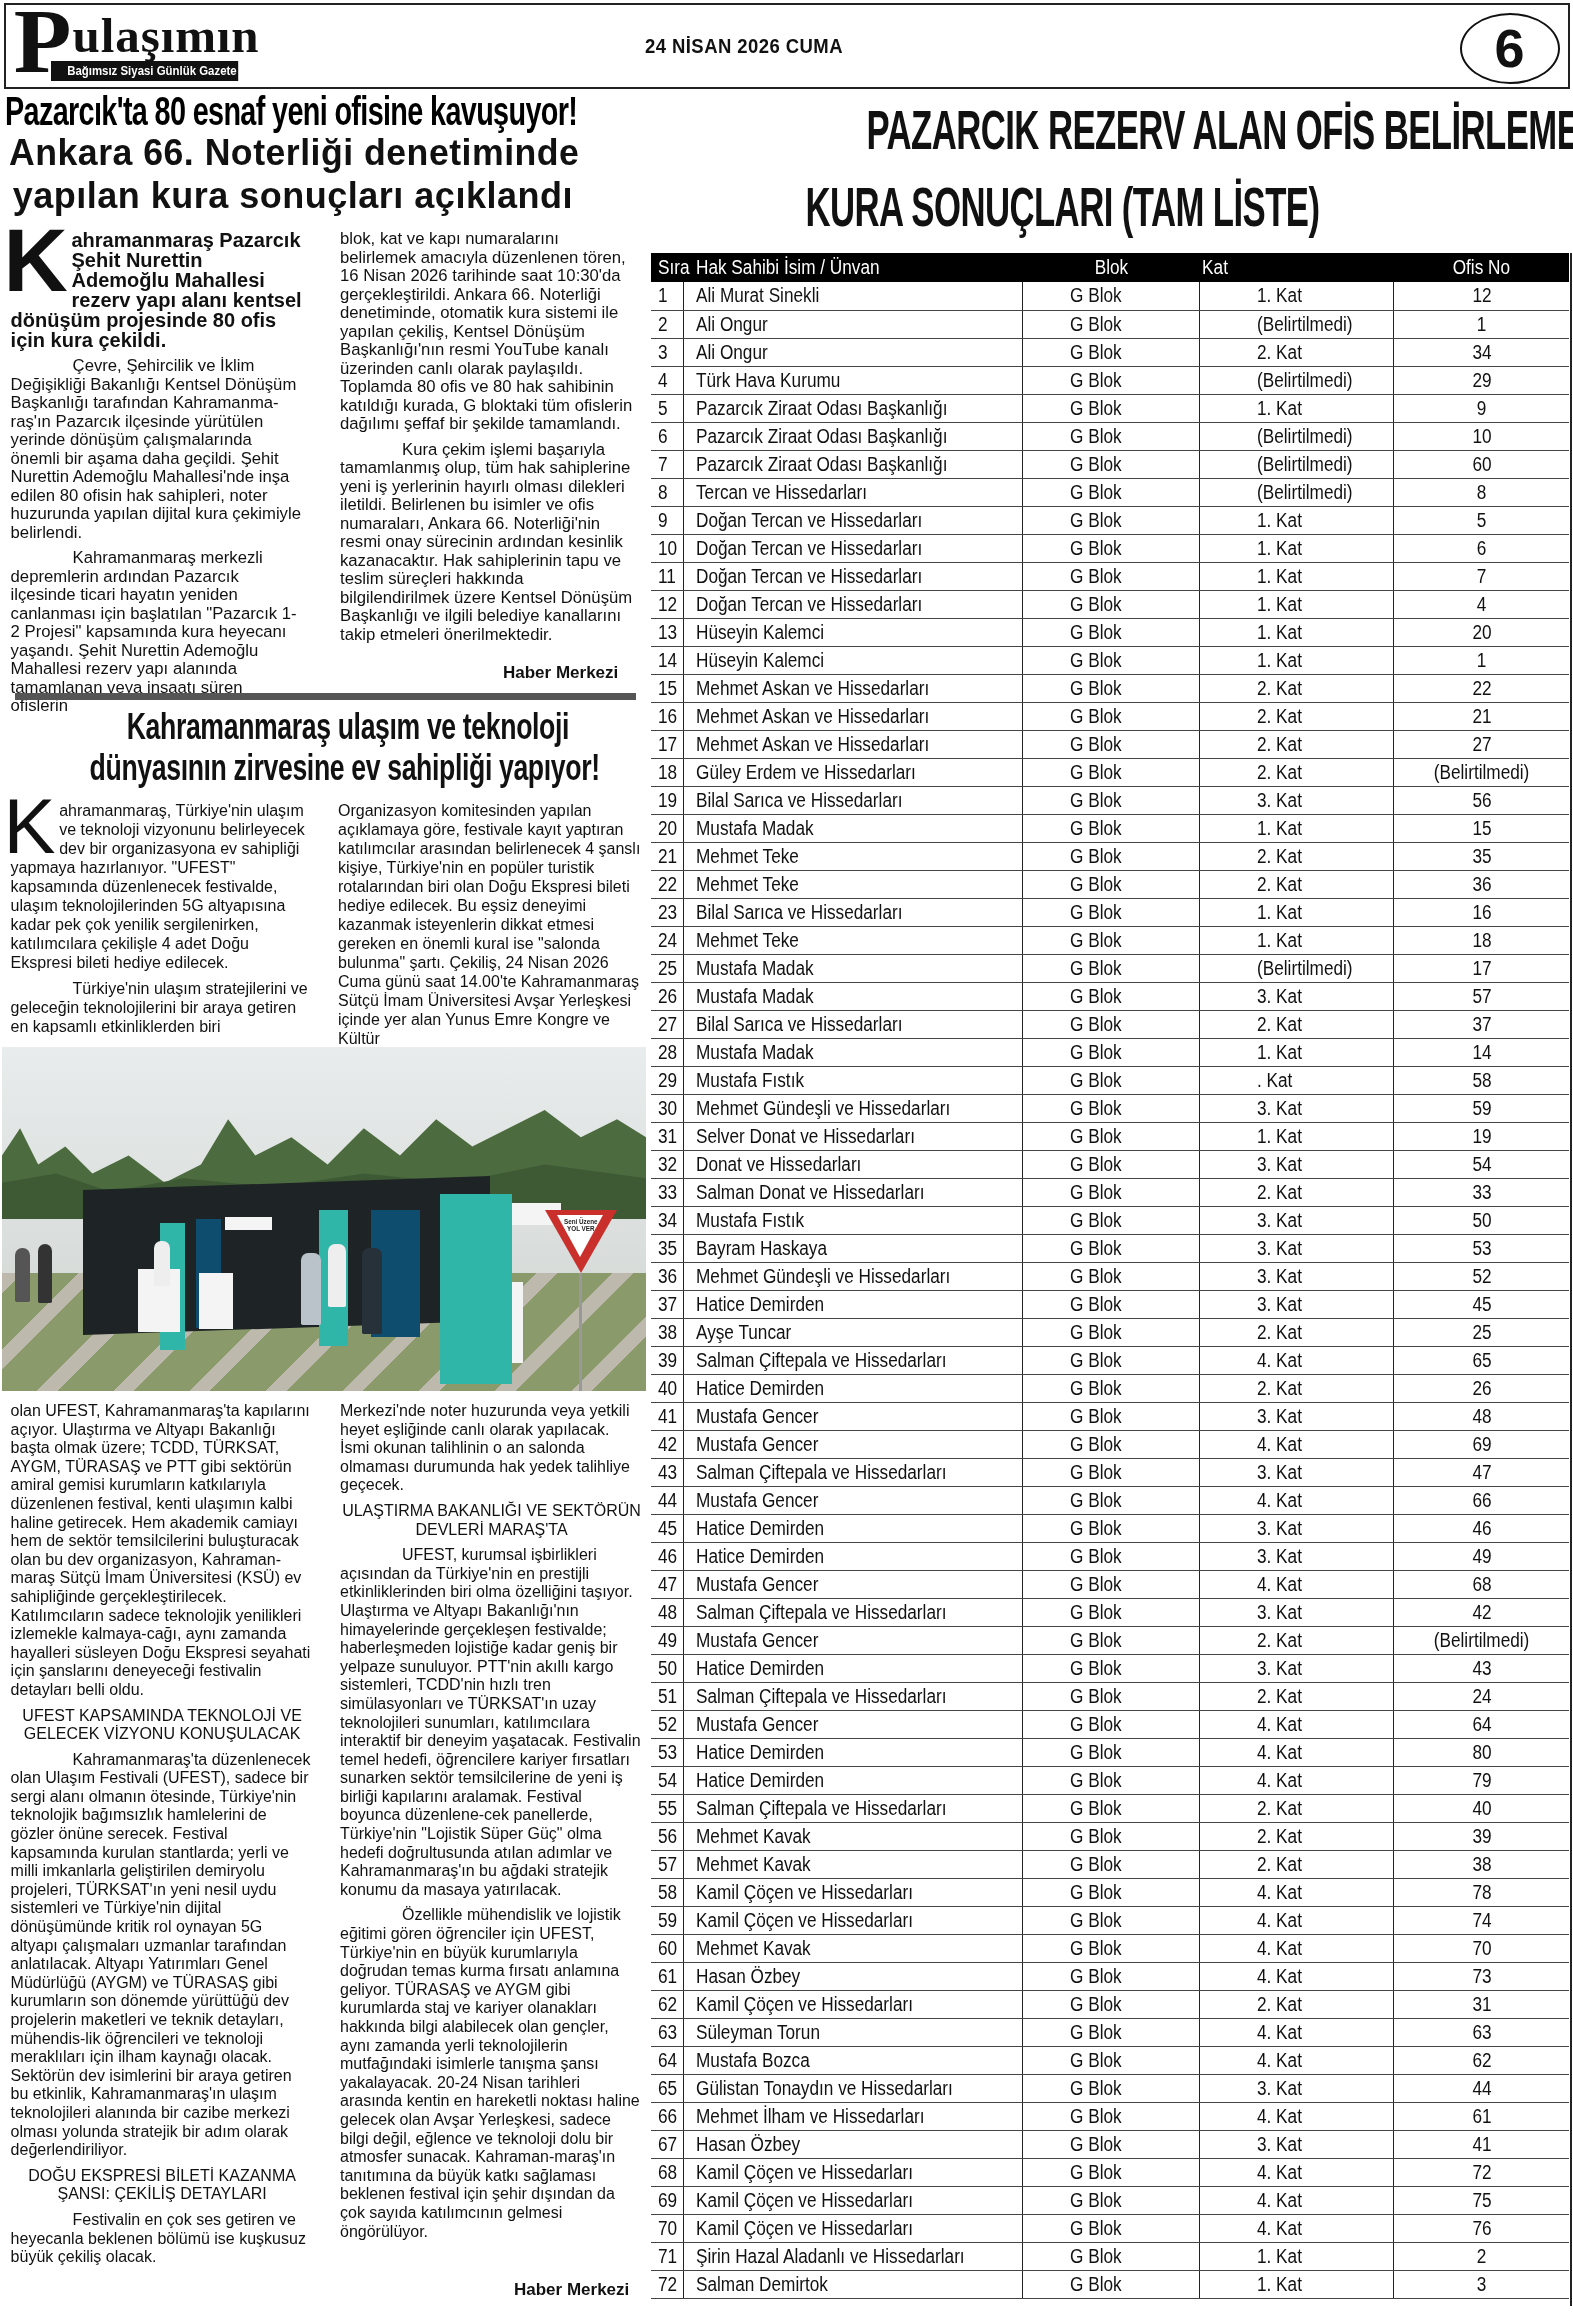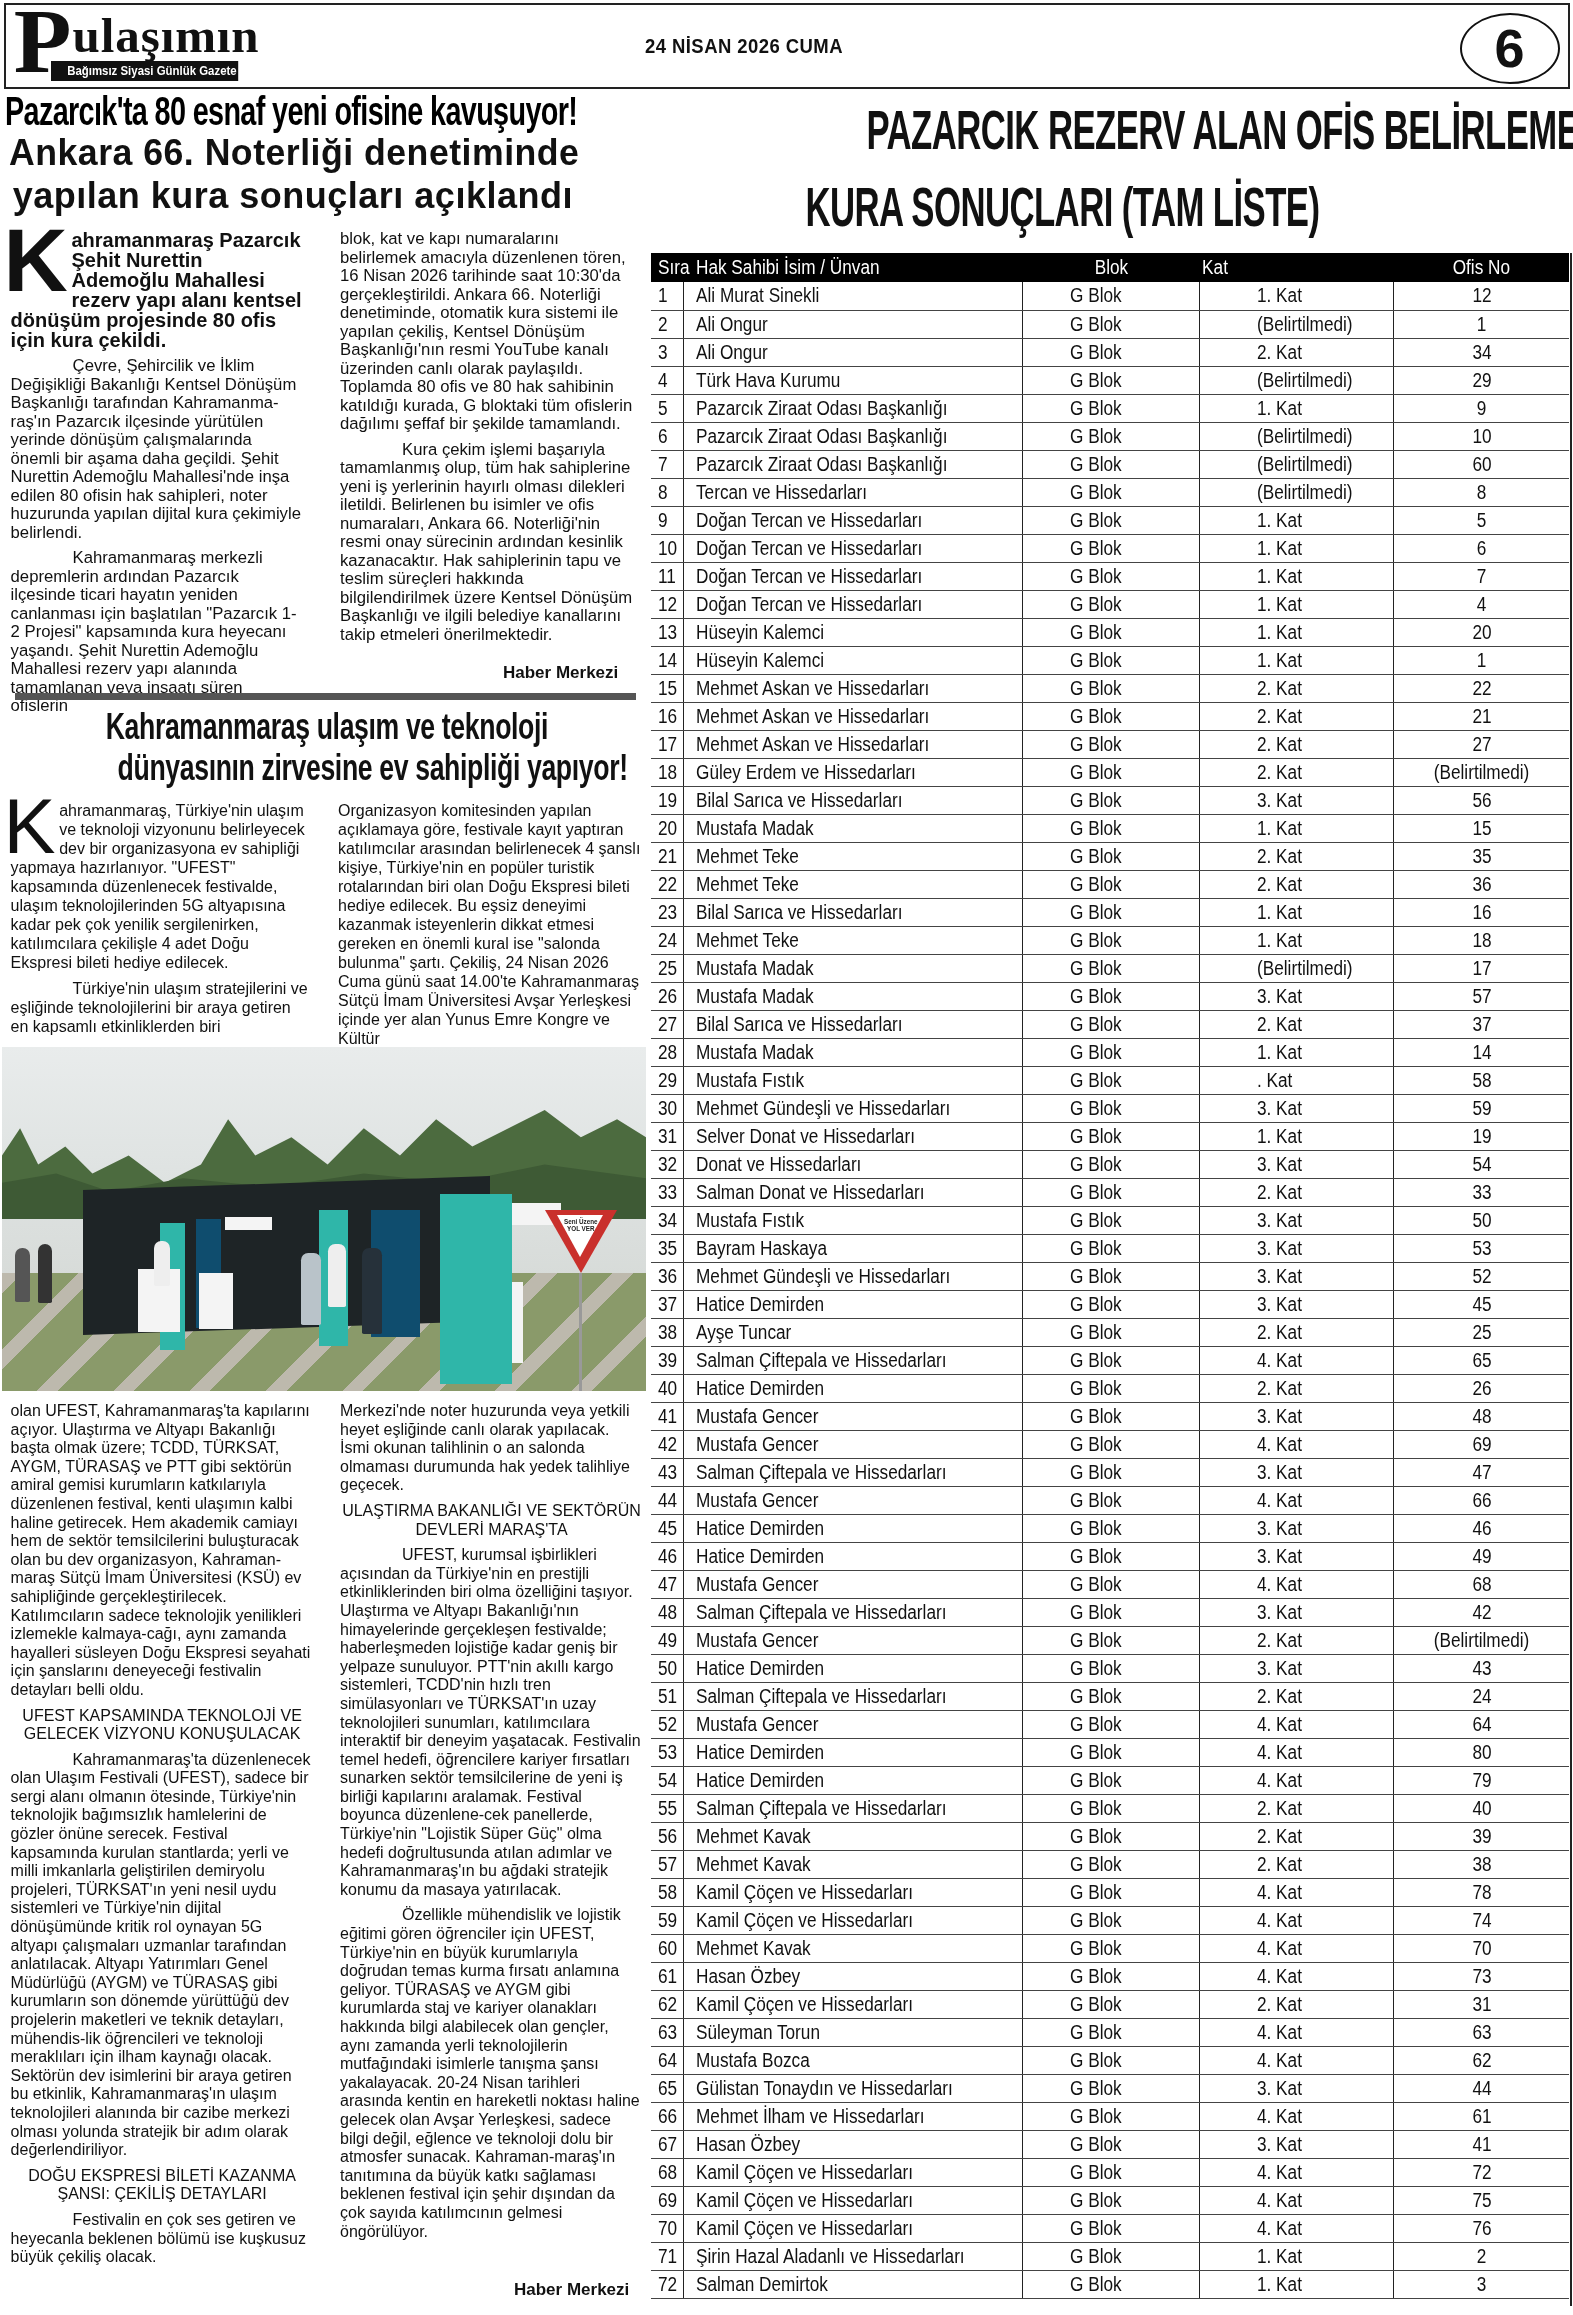--- a/index.html
+++ b/index.html
@@ -23,21 +23,21 @@
 
   .col { position: absolute; font-size: 16.7px; line-height: 18.5px; color: #111; }
   .col p { margin: 7px; }
   .indent { text-indent: 62px; }
   .dropcap { float: left; font-size: 89px; line-height: 71px; font-weight: 700; margin: 1.8px 3.6px 0 0; font-family: "Liberation Sans", sans-serif; }
   .lead { font-weight: 700; font-size: 20px; line-height: 20px; }
   .byline { position: absolute; font-weight: 700; font-size: 17px; }
   .rule { position: absolute; height: 7.2px; background: #555; }
   .subhead { text-align: center; }
 
-  .h2 { position: absolute; left: 0; width: 647px; text-align: left; font-weight: 900; font-size: 36px; line-height: 42px; white-space: nowrap; margin-left: 28px; }
+  .h2 { position: absolute; left: 0; width: 647px; text-align: right; font-weight: 900; font-size: 36px; line-height: 42px; white-space: nowrap; }
   .h2 span { display: inline-block; transform: scaleX(0.74); transform-origin: center; letter-spacing: -0.5px; }
 
   
   .photo { position: absolute; left: 1.8px; top: 1047px; width: 644px; height: 344px; overflow: hidden; background: linear-gradient(#e9ecec 0%, #dfe3e2 35%, #cfd3cf 100%); }
   .photo .trees { position: absolute; left: 0; top: 54px; width: 100%; height: 118px; }
   .photo .ground { position: absolute; left: 0; top: 226px; width: 100%; height: 118px; background: repeating-linear-gradient(135deg, #bdb9ad 0 14.5px, #8a9a6a 14.5px 54px); }
   .photo .booth { position: absolute; left: 81px; top: 136px; width: 407px; height: 145px; background: #1e2426; transform: skewY(-2deg); }
   .photo .panel { position: absolute; background: #2fb6a9; }
   .photo .panel.dark { background: #0f4d6e; }
   .photo .panel.white { background: #f4f4f4; }
@@ -98,21 +98,21 @@
 </div>
 <div class="byline" style="left:503px; top:663px;">Haber Merkezi</div>
 <div class="rule" style="left:14.5px; top:693px; width:621px;"></div>
 
 <div class="h2" style="top:706px;"><span>Kahramanmaraş ulaşım ve teknoloji</span></div>
 <div class="h2" style="top:747px;"><span>dünyasının zirvesine ev sahipliği yapıyor!</span></div>
 
 <div class="col" style="left:3.6px; top:794px; width:312px; font-size:16px; line-height:19px;">
   <span class="dropcap" style="font-weight:400; font-size:78px; line-height:60px;">K</span>
   <p>ahramanmaraş, Türkiye'nin ulaşım ve teknoloji vizyonunu belirleyecek dev bir organizasyona ev sahipliği yapmaya hazırlanıyor. "UFEST" kapsamında düzenlenecek festivalde, ulaşım teknolojilerinden 5G altyapısına kadar pek çok yenilik sergilenirken, katılımcılara çekilişle 4 adet Doğu Ekspresi bileti hediye edilecek.</p>
-  <p class="indent" style="margin-top:7.2px;">Türkiye'nin ulaşım stratejilerini ve eşliğinde teknolojilerini bir araya getiren en kapsamlı etkinliklerden biri</p>
+  <p class="indent" style="margin-top:7.2px;">Türkiye'nin ulaşım stratejilerini ve geleceğin teknolojilerini bir araya getiren en kapsamlı etkinliklerden biri</p>
 </div>
 <div class="col" style="left:331px; top:794px; width:317px; font-size:16px; line-height:19px;">
   <p>Organizasyon komitesinden yapılan açıklamaya göre, festivale kayıt yaptıran katılımcılar arasından belirlenecek 4 şanslı kişiye, Türkiye'nin en popüler turistik rotalarından biri olan Doğu Ekspresi bileti hediye edilecek. Bu eşsiz deneyimi kazanmak isteyenlerin dikkat etmesi gereken en önemli kural ise "salonda bulunma" şartı. Çekiliş, 24 Nisan 2026 Cuma günü saat 14.00'te Kahramanmaraş Sütçü İmam Üniversitesi Avşar Yerleşkesi içinde yer alan Yunus Emre Kongre ve Kültür</p>
 </div>
 
 <div class="photo">
   <svg class="trees" viewBox="0 0 712 130" preserveAspectRatio="none">
     <path d="M0,130 L0,60 L20,30 L40,70 L70,50 L100,80 L140,60 L180,90 L220,70 L250,20 L280,60 L320,40 L360,70 L400,30 L440,60 L480,20 L520,50 L560,30 L600,10 L640,40 L680,20 L712,40 L712,130 Z" fill="#4c6b3f"></path>
     <path d="M0,130 L0,90 L60,80 L120,100 L200,85 L300,95 L400,80 L500,90 L600,70 L712,85 L712,130 Z" fill="#3e5a35"></path>
   </svg>

